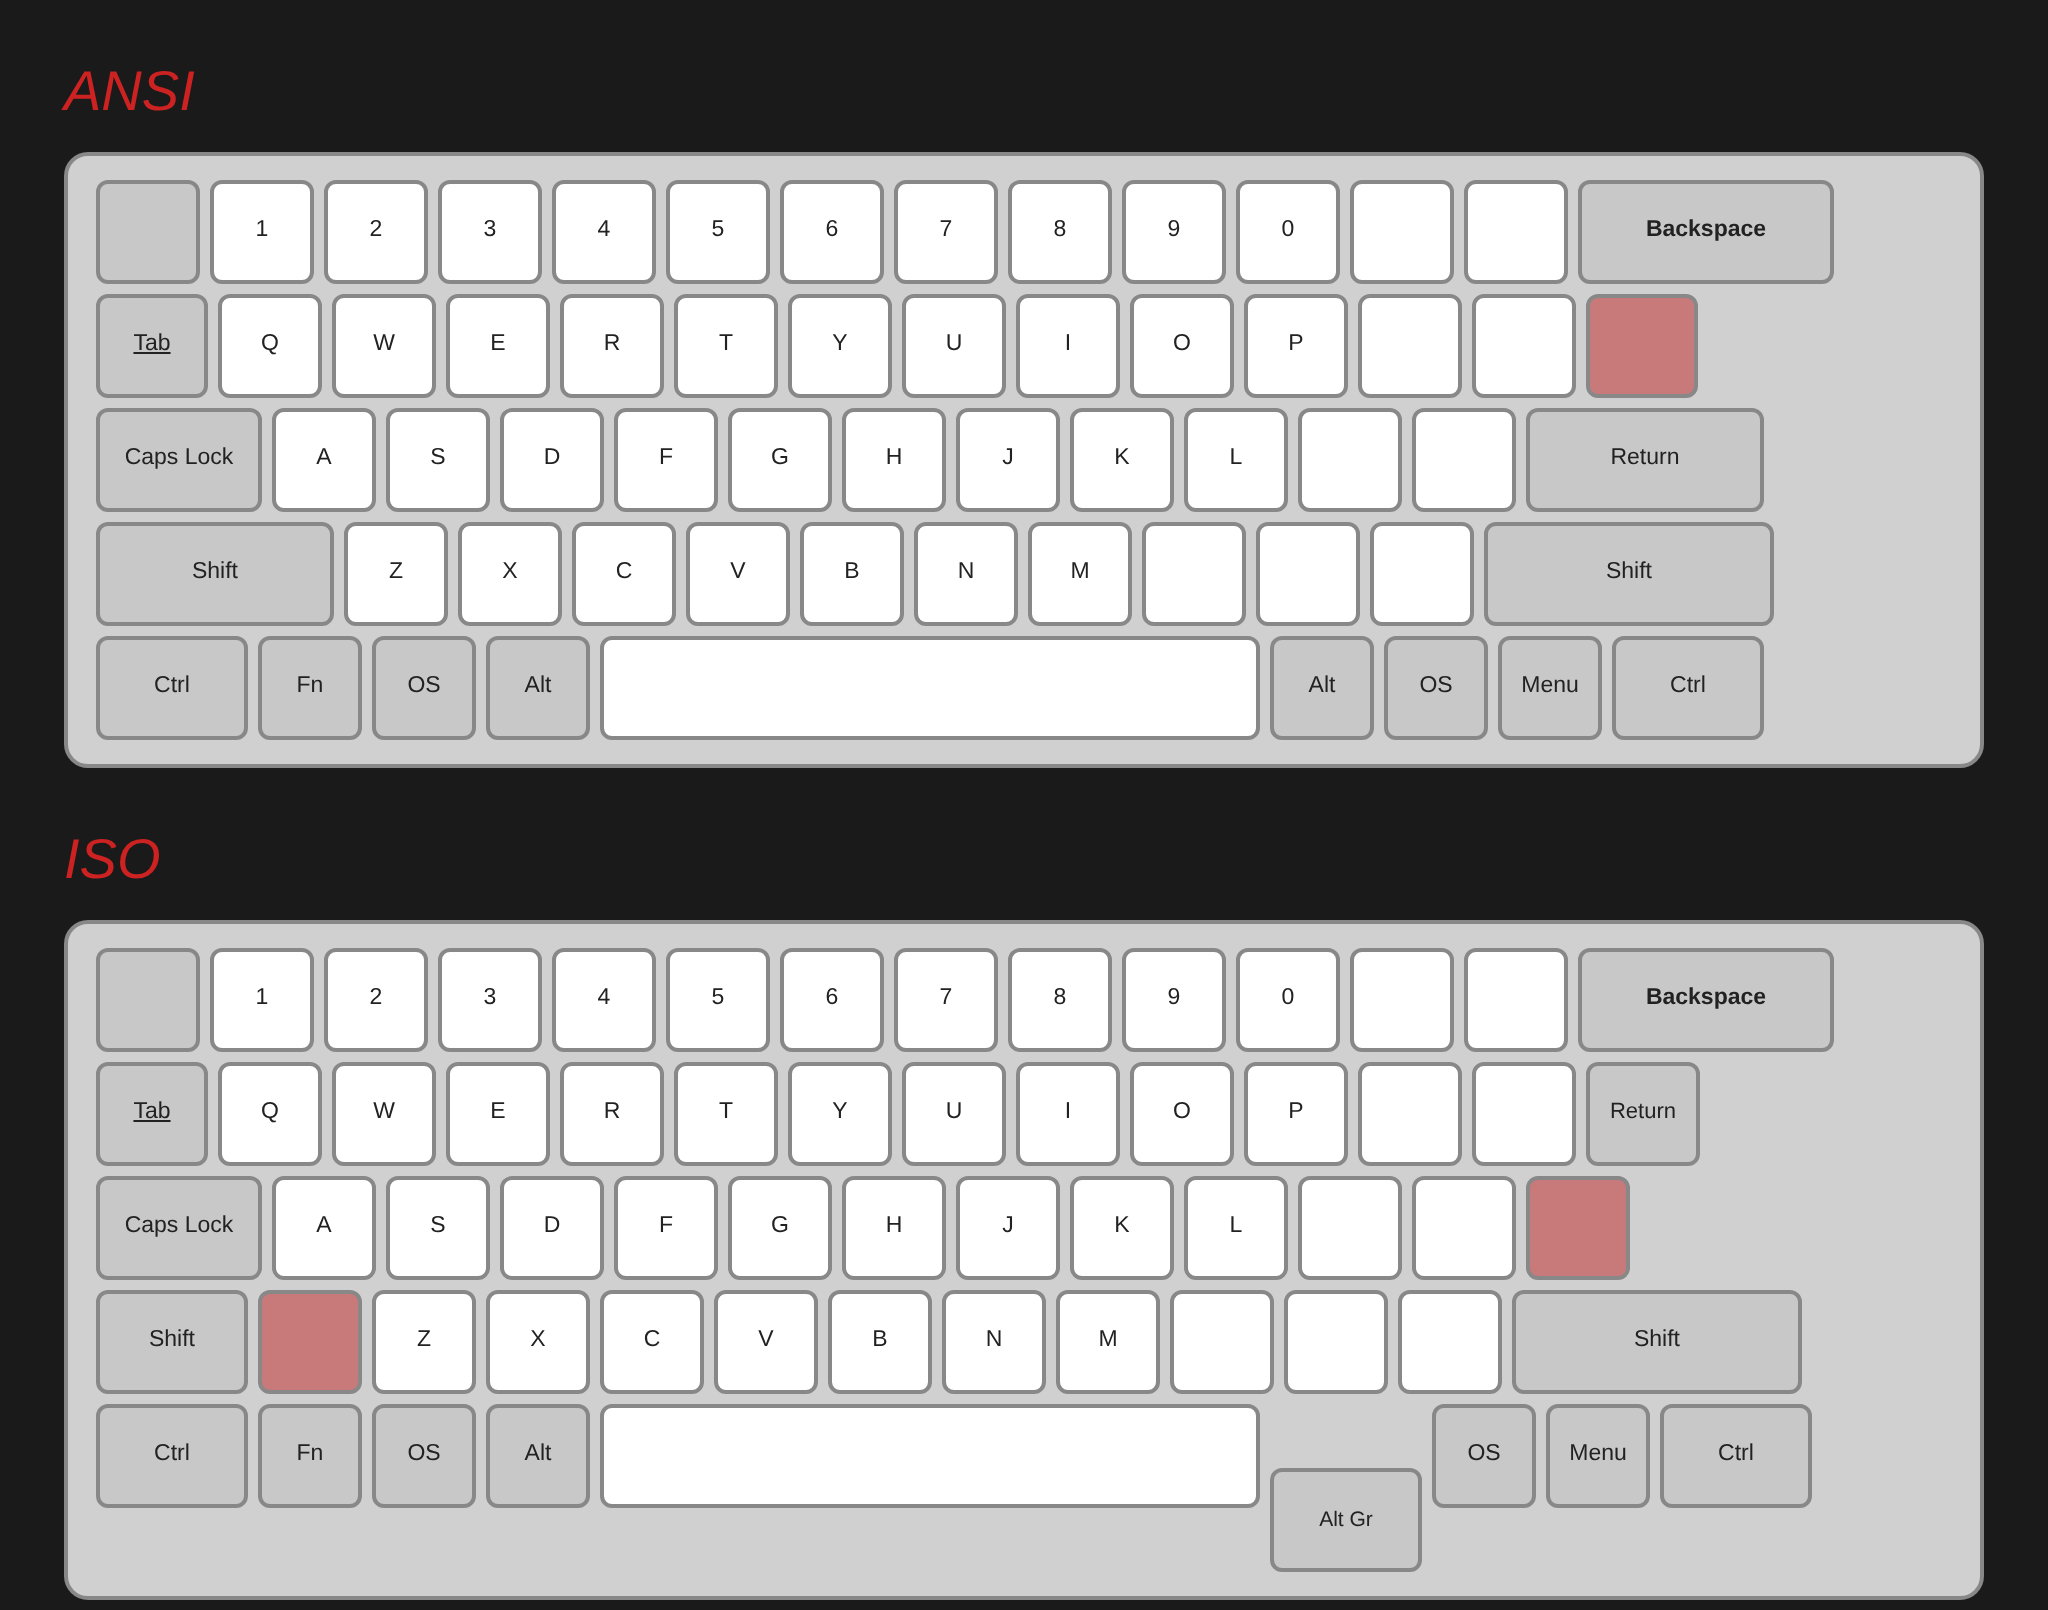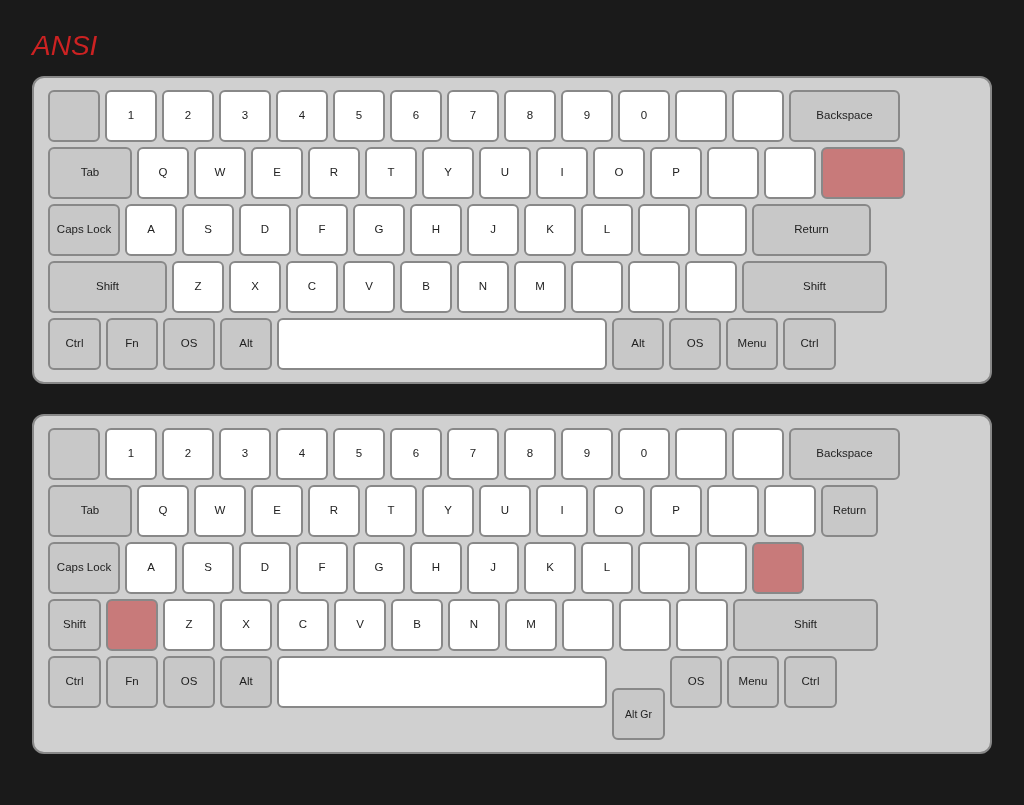--- a/index.html
+++ b/index.html
@@ -58,27 +58,27 @@
     }
     .key.gray {
       background: #c8c8c8;
     }
     .key.red {
       background: #c87a7a;
       border-color: #888;
     }
     
     .w1   { width: 52px; }
-    .w1_5 { width: 84px; }
-    .w1_75{ width: 72px; }
-    .w2   { width: 111px; }
+    .w1_5 { width: 56px; text-decoration: underline; }
+    .w1_75{ width: 83px; }
+    .w2   { width: 128px; font-weight: bold; }
     .w2_25{ width: 119px; }
     .w2_75{ width: 145px; }
     .w6_25{ width: 330px; }
-    .w1_25{ width: 53px; }
+    .w1_25{ width: 76px; }
   </style>
 </head>
 <body>
 
 <div class="keyboard-section">
   <div class="section-title">ANSI</div>
   <div class="keyboard">
 
     <div class="key-row">
       <div class="key gray w1"></div>
@@ -154,20 +154,21 @@
       <div class="key gray w1">Alt</div>
       <div class="key gray w1">OS</div>
       <div class="key gray w1">Menu</div>
       <div class="key gray w1_25">Ctrl</div>
     </div>
 
   </div>
 </div>
 
 <div class="keyboard-section">
+  <div class="section-title">ISO</div>
   <div class="keyboard">
 
     <div class="key-row">
       <div class="key gray w1"></div>
       <div class="key white w1">1</div>
       <div class="key white w1">2</div>
       <div class="key white w1">3</div>
       <div class="key white w1">4</div>
       <div class="key white w1">5</div>
       <div class="key white w1">6</div>

